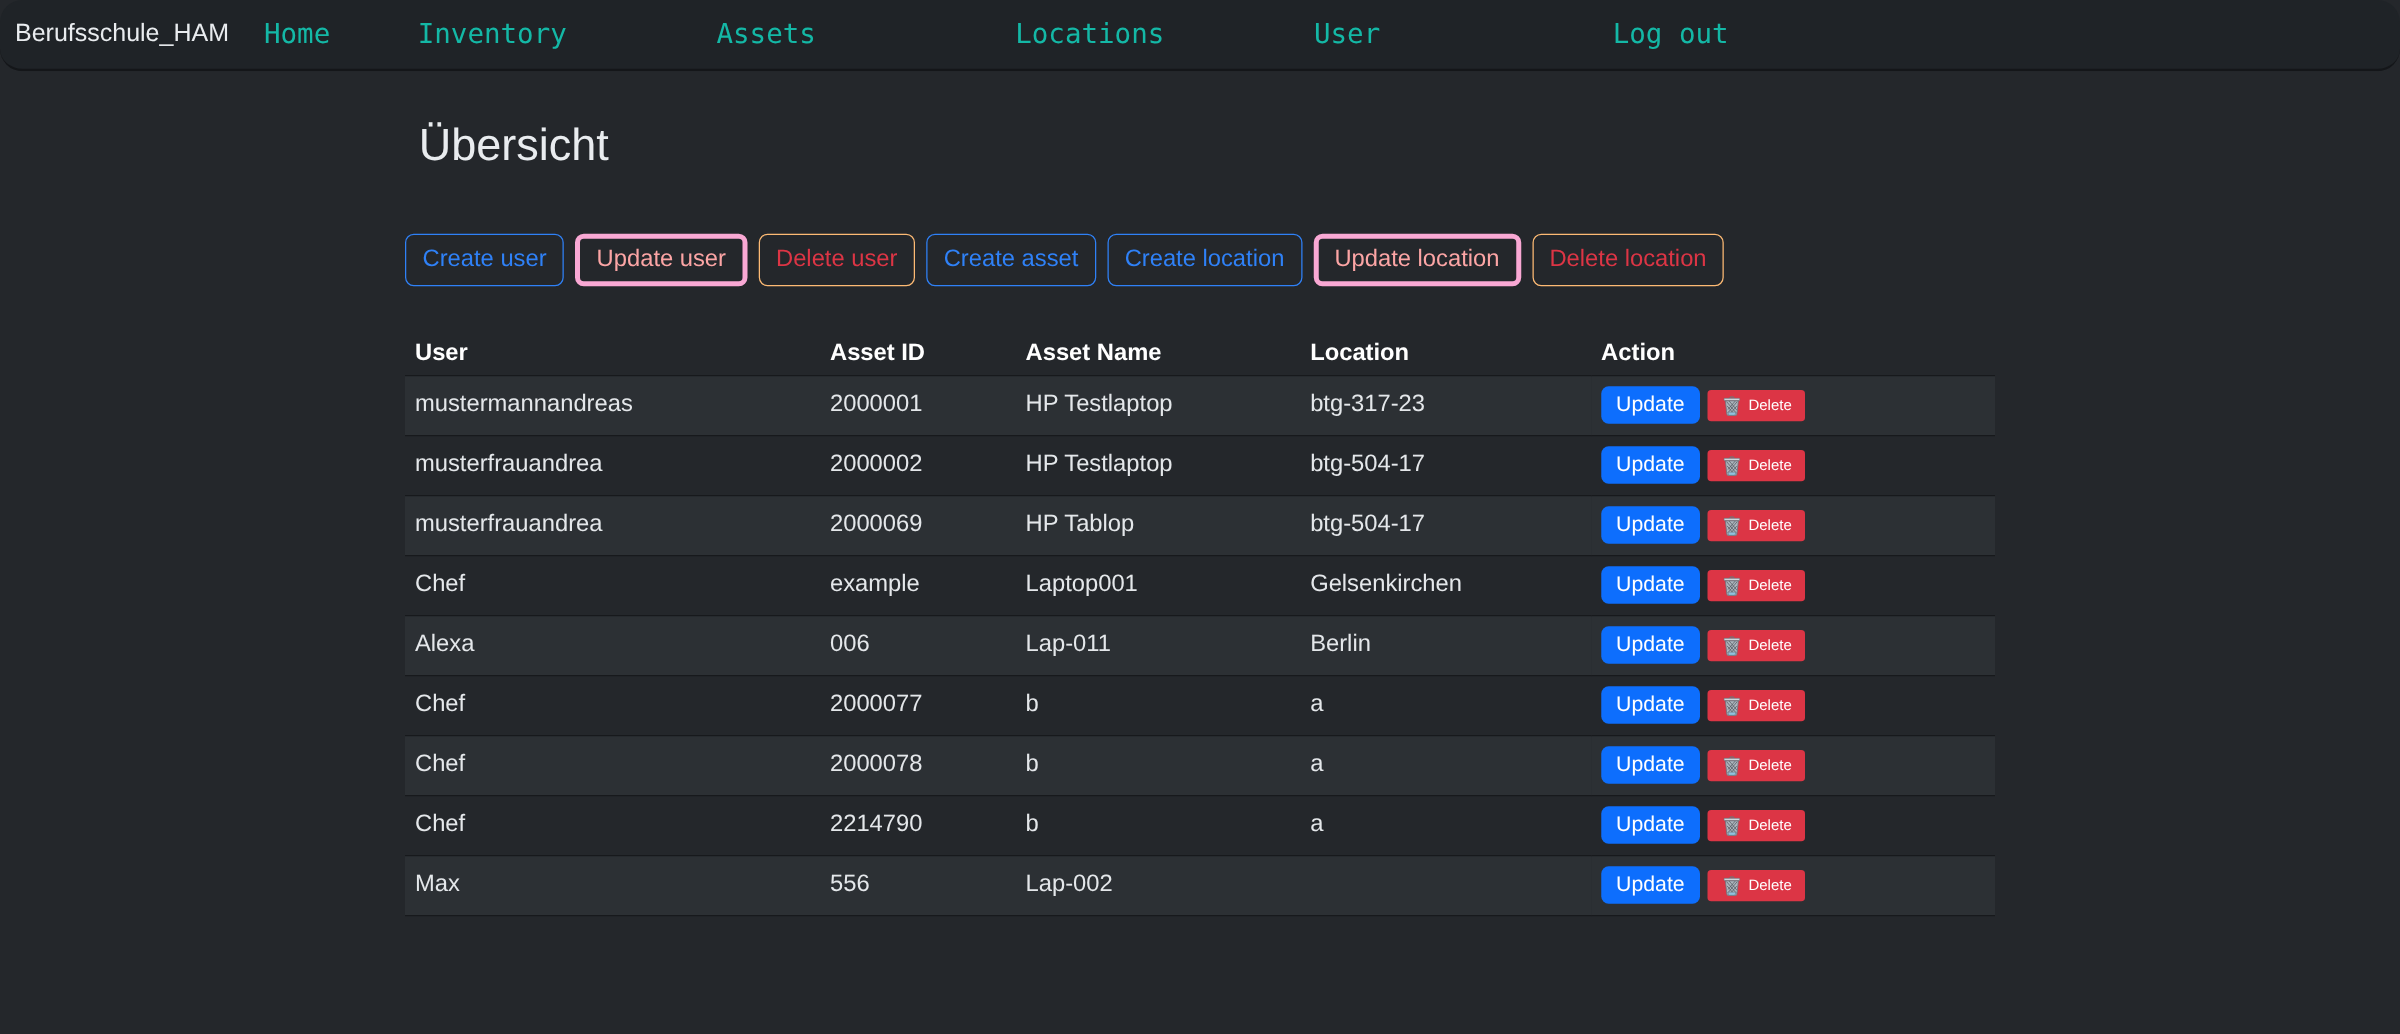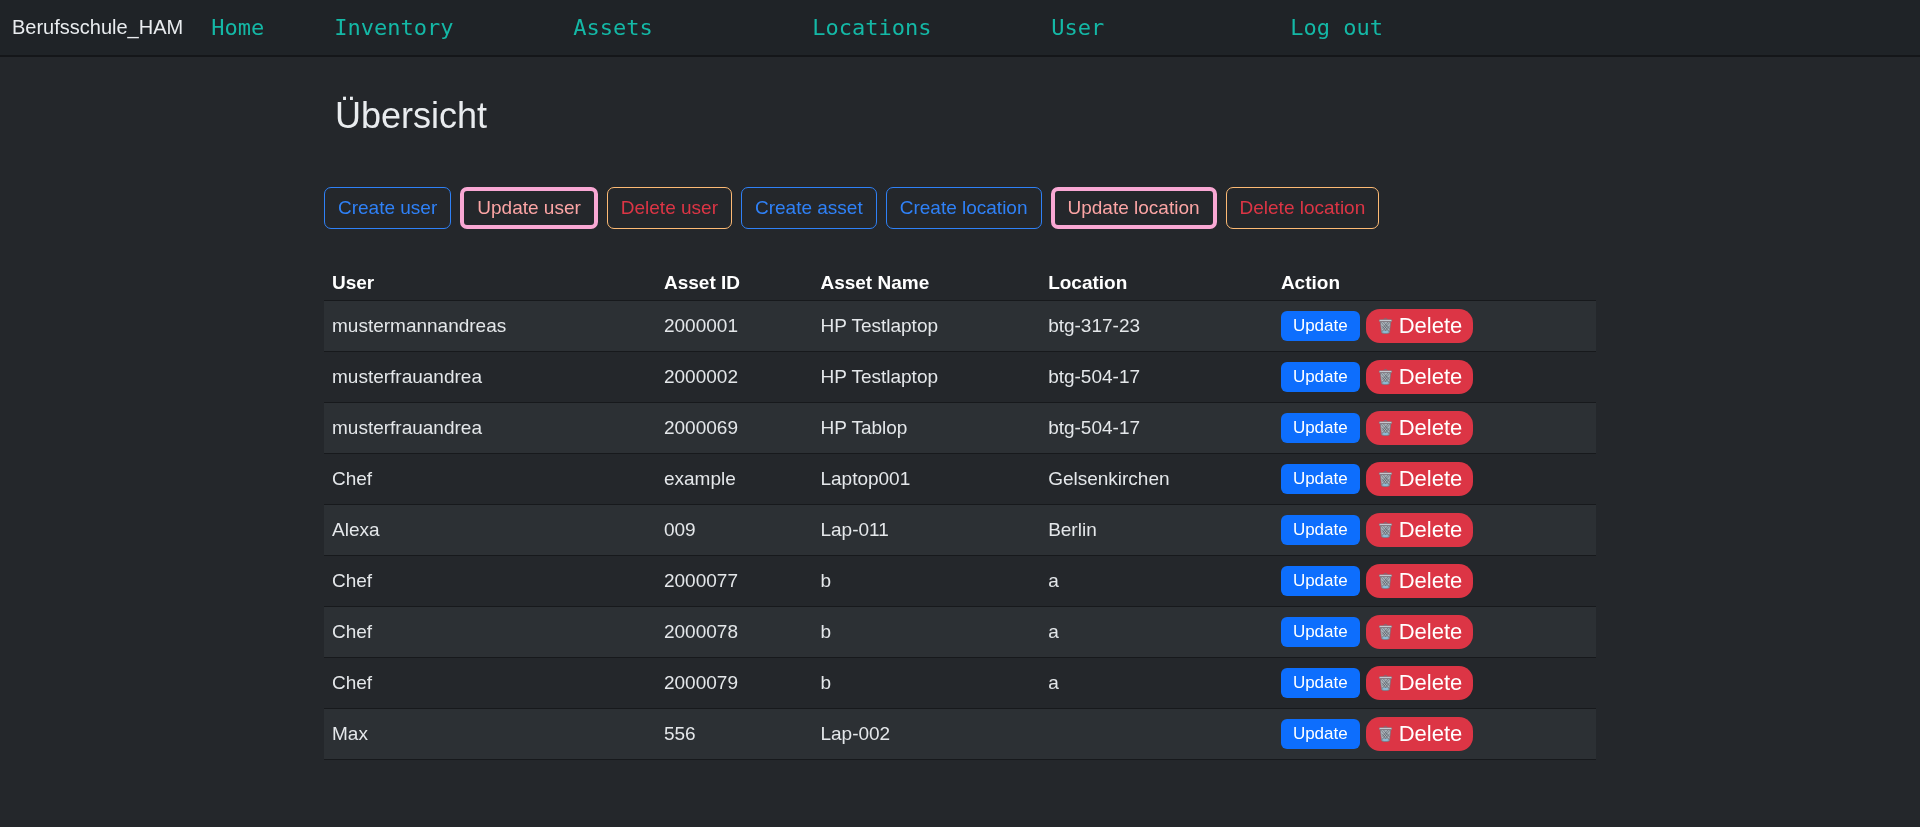--- a/index.html
+++ b/index.html
@@ -11,20 +11,21 @@
     overflow: hidden;
   }
   
   .navbar {
     height: 57px;
     background: #1f2327;
     border-bottom: 2px solid #141619;
     display: flex;
     align-items: center;
     padding: 0 12px;
+    border-radius: 18px;
   }
   .brand {
     font-size: 20px;
     color: #e9ecef;
     margin-right: 28px;
     text-decoration: none;
     white-space: nowrap;
   }
   .nav {
     display: flex;
@@ -106,23 +107,23 @@
     border-radius: 6px;
     padding: 5px 12px;
     font-size: 17px;
     font-family: inherit;
     cursor: pointer;
   }
   .btn-delete {
     background: #dc3545;
     color: #fff;
     border: none;
-    border-radius: 14px;
+    border-radius: 3px;
     padding: 4px 11px;
-    font-size: 22px;
+    font-size: 12px;
     font-family: inherit;
     cursor: pointer;
     display: inline-flex;
     align-items: center;
     gap: 5px;
     margin-left: 6px;
     vertical-align: middle;
     justify-content: center;
   }
   .btn-update { vertical-align: middle; }
@@ -233,21 +234,21 @@
     <rect x="2.1" y="2.5" width="11.8" height="1.7" rx="0.5" fill="#ced4da" stroke="#6c757d" stroke-width="0.5"></rect>
     <path d="M3.1 4.4h9.8l-1.1 10a1.1 1.1 0 0 1-1.1 1H5.3a1.1 1.1 0 0 1-1.1-1l-1.1-10z" fill="#adb5bd" stroke="#6c757d" stroke-width="0.6"></path>
     <path d="M4 5l7.5 8.8M6 4.6l5.8 6.8M4.4 8.2l5 5.9M12 5L5 13.4M10.5 4.6l-5.4 6.3M11.7 8.3l-4.6 5.4" stroke="#495057" stroke-width="0.5" fill="none"></path>
     <path d="M5.1 12.9h5.8l-.2 1.5a1 1 0 0 1-1 .9H6.3a1 1 0 0 1-1-.9l-.2-1.5z" fill="#8fc1dd" stroke="#6c757d" stroke-width="0.4"></path>
   </svg>
               <span>Delete</span>
             </button></td>
         </tr>
         <tr>
           <td>Alexa</td>
-          <td>009</td>
+          <td>006</td>
           <td>Lap-011</td>
           <td>Berlin</td>
           <td><button class="btn-update">Update</button><button class="btn-delete">
               <svg class="trash" width="17" height="17" viewBox="0 0 16 16" aria-hidden="true">
     <path d="M6.4 2.7c0-.9.7-1.4 1.6-1.4s1.6.5 1.6 1.4" fill="none" stroke="#6c757d" stroke-width="0.9"></path>
     <rect x="2.1" y="2.5" width="11.8" height="1.7" rx="0.5" fill="#ced4da" stroke="#6c757d" stroke-width="0.5"></rect>
     <path d="M3.1 4.4h9.8l-1.1 10a1.1 1.1 0 0 1-1.1 1H5.3a1.1 1.1 0 0 1-1.1-1l-1.1-10z" fill="#adb5bd" stroke="#6c757d" stroke-width="0.6"></path>
     <path d="M4 5l7.5 8.8M6 4.6l5.8 6.8M4.4 8.2l5 5.9M12 5L5 13.4M10.5 4.6l-5.4 6.3M11.7 8.3l-4.6 5.4" stroke="#495057" stroke-width="0.5" fill="none"></path>
     <path d="M5.1 12.9h5.8l-.2 1.5a1 1 0 0 1-1 .9H6.3a1 1 0 0 1-1-.9l-.2-1.5z" fill="#8fc1dd" stroke="#6c757d" stroke-width="0.4"></path>
   </svg>
@@ -281,21 +282,21 @@
     <rect x="2.1" y="2.5" width="11.8" height="1.7" rx="0.5" fill="#ced4da" stroke="#6c757d" stroke-width="0.5"></rect>
     <path d="M3.1 4.4h9.8l-1.1 10a1.1 1.1 0 0 1-1.1 1H5.3a1.1 1.1 0 0 1-1.1-1l-1.1-10z" fill="#adb5bd" stroke="#6c757d" stroke-width="0.6"></path>
     <path d="M4 5l7.5 8.8M6 4.6l5.8 6.8M4.4 8.2l5 5.9M12 5L5 13.4M10.5 4.6l-5.4 6.3M11.7 8.3l-4.6 5.4" stroke="#495057" stroke-width="0.5" fill="none"></path>
     <path d="M5.1 12.9h5.8l-.2 1.5a1 1 0 0 1-1 .9H6.3a1 1 0 0 1-1-.9l-.2-1.5z" fill="#8fc1dd" stroke="#6c757d" stroke-width="0.4"></path>
   </svg>
               <span>Delete</span>
             </button></td>
         </tr>
         <tr>
           <td>Chef</td>
-          <td>2000079</td>
+          <td>2214790</td>
           <td>b</td>
           <td>a</td>
           <td><button class="btn-update">Update</button><button class="btn-delete">
               <svg class="trash" width="17" height="17" viewBox="0 0 16 16" aria-hidden="true">
     <path d="M6.4 2.7c0-.9.7-1.4 1.6-1.4s1.6.5 1.6 1.4" fill="none" stroke="#6c757d" stroke-width="0.9"></path>
     <rect x="2.1" y="2.5" width="11.8" height="1.7" rx="0.5" fill="#ced4da" stroke="#6c757d" stroke-width="0.5"></rect>
     <path d="M3.1 4.4h9.8l-1.1 10a1.1 1.1 0 0 1-1.1 1H5.3a1.1 1.1 0 0 1-1.1-1l-1.1-10z" fill="#adb5bd" stroke="#6c757d" stroke-width="0.6"></path>
     <path d="M4 5l7.5 8.8M6 4.6l5.8 6.8M4.4 8.2l5 5.9M12 5L5 13.4M10.5 4.6l-5.4 6.3M11.7 8.3l-4.6 5.4" stroke="#495057" stroke-width="0.5" fill="none"></path>
     <path d="M5.1 12.9h5.8l-.2 1.5a1 1 0 0 1-1 .9H6.3a1 1 0 0 1-1-.9l-.2-1.5z" fill="#8fc1dd" stroke="#6c757d" stroke-width="0.4"></path>
   </svg>

